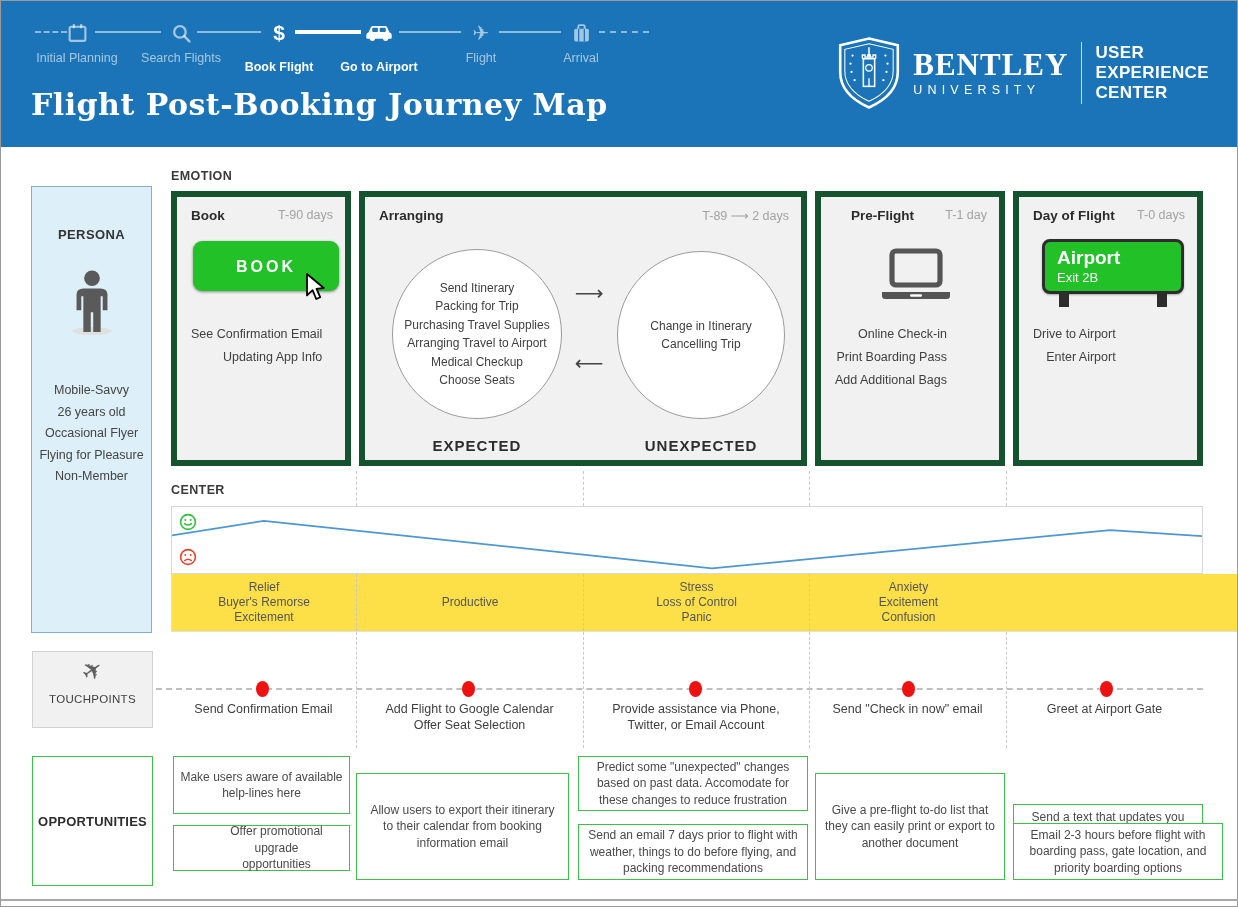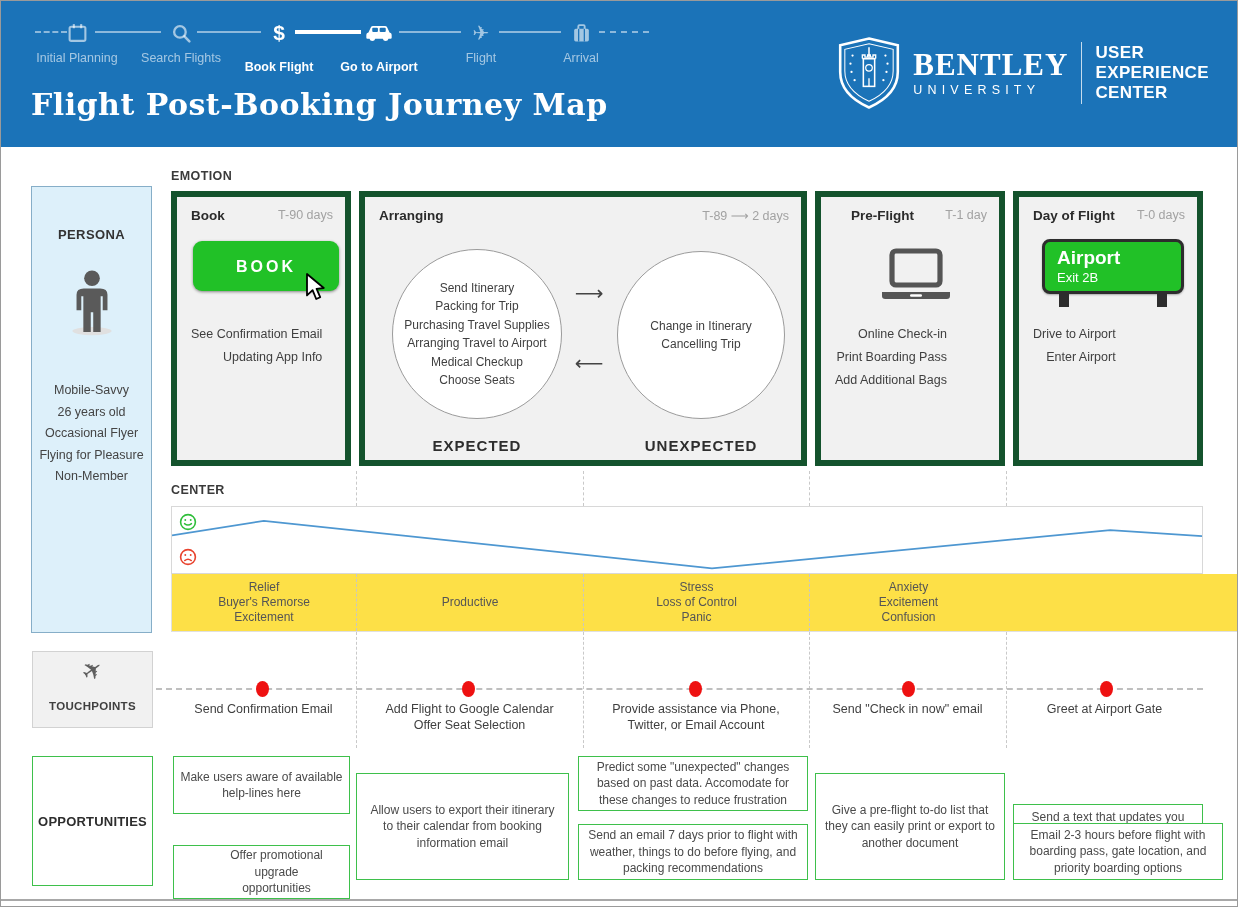--- a/index.html
+++ b/index.html
@@ -68,21 +68,21 @@
          line-height:15px;border-right:1px dashed #c6c6c6;box-sizing:border-box;}
   .ecell:last-child{border-right:none;}
   .preline{white-space:pre-line;}
 
   .vd{position:absolute;width:0;border-left:1px dashed #c9c9c9;}
 
   
   .tpbox{position:absolute;left:31px;top:650px;width:121px;height:77px;background:#f1f1f1;
          border:1px solid #d2d2d2;box-sizing:border-box;text-align:center;}
   .tpbox .plane{font-size:25px;color:#5f5f5f;display:inline-block;transform:rotate(-35deg);margin-top:4px;}
-  .tpbox .tlabel{font-weight:bold;font-size:11.5px;color:#3f3f3f;letter-spacing:.3px;margin-top:15px;}
+  .tpbox .tlabel{font-weight:normal;font-size:11.5px;color:#3f3f3f;letter-spacing:.3px;margin-top:8px;}
   .tpline{position:absolute;left:155px;top:687px;width:1047px;height:0;border-top:2px dashed #bfbfbf;}
   .tpdot{position:absolute;top:680px;width:13px;height:16px;border-radius:50%;background:#ee1111;}
   .tplab{position:absolute;top:700px;text-align:center;font-size:12.5px;color:#3f3f3f;line-height:16px;}
 
   
   .oppmain{position:absolute;left:31px;top:755px;width:121px;height:130px;background:#fff;
            border:1.5px solid #3ec04b;box-sizing:border-box;display:flex;align-items:center;justify-content:center;
            font-weight:bold;font-size:13px;color:#2e2e2e;letter-spacing:.2px;}
   .opp{position:absolute;background:#fff;border:1.5px solid #3ec04b;box-sizing:border-box;display:flex;
        align-items:center;justify-content:center;text-align:center;font-size:12px;color:#4a4a4a;
@@ -350,21 +350,21 @@
   <div class="tplab preline" style="left:355px;width:227px;">Add Flight to Google Calendar
 Offer Seat Selection</div>
   <div class="tplab preline" style="left:582px;width:226px;">Provide assistance via Phone,
 Twitter, or Email Account</div>
   <div class="tplab preline" style="left:808px;width:197px;">Send "Check in now" email</div>
   <div class="tplab preline" style="left:1005px;width:197px;">Greet at Airport Gate</div>
 
   <div class="oppmain">OPPORTUNITIES</div>
   <div class="opp preline" style="left:172px;top:755px;width:177px;height:58px;">Make users aware of available
 help-lines here</div>
-  <div class="opp preline" style="left:172px;top:844px;width:177px;height:54px;padding-left:36px;">Offer promotional upgrade
+  <div class="opp preline" style="left:172px;top:824px;width:177px;height:46px;padding-left:36px;">Offer promotional upgrade
 opportunities</div>
   <div class="opp preline" style="left:355px;top:772px;width:213px;height:107px;">Allow users to export their itinerary
 to their calendar from booking
 information email</div>
   <div class="opp preline" style="left:577px;top:755px;width:230px;height:55px;">Predict some "unexpected" changes
 based on past data. Accomodate for
 these changes to reduce frustration</div>
   <div class="opp preline" style="left:577px;top:823px;width:230px;height:56px;">Send an email 7 days prior to flight with
 weather, things to do before flying, and
 packing recommendations</div>

